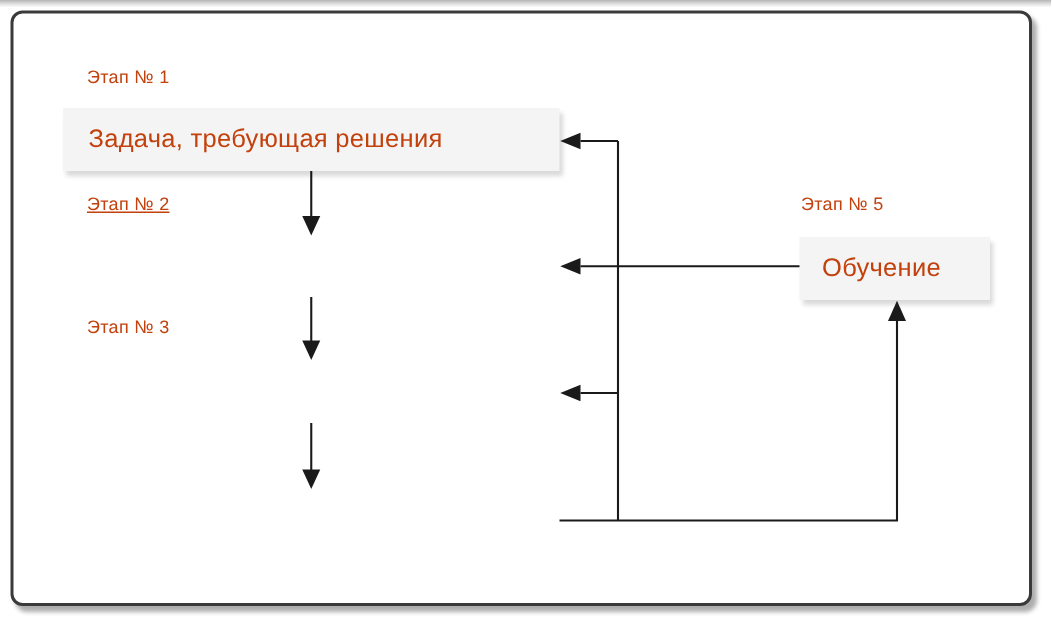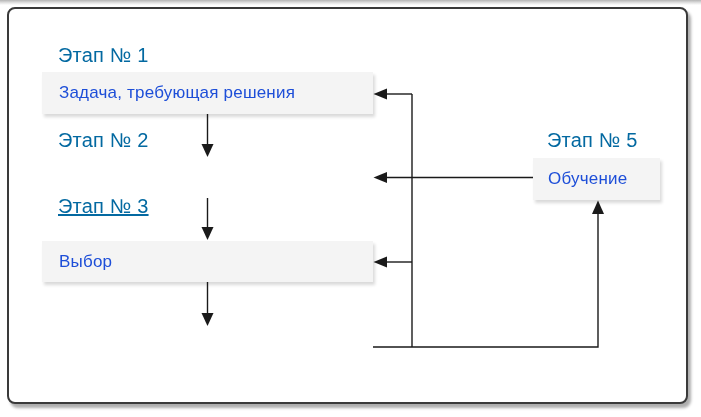--- a/index.html
+++ b/index.html
@@ -25,35 +25,35 @@
     position: absolute;
     left: 7px; top: 7px;
     width: 677px; height: 393px;
     border: 2px solid #3a3a3a;
     border-radius: 8px;
     background: #ffffff;
     box-shadow: 3px 4px 3px rgba(0,0,0,0.32);
   }
   .stage-label {
     position: absolute;
-    font-size: 20px;
-    color: #0369a1;
+    font-size: 12px;
+    color: #c2410c;
     letter-spacing: 0.2px;
     white-space: nowrap;
   }
   .flow-box {
     position: absolute;
     background: #f4f4f4;
     box-shadow: 2px 3px 3px rgba(0,0,0,0.15);
     display: flex;
     align-items: center;
     padding-left: 17px;
     box-sizing: border-box;
     font-size: 17px;
-    color: #1d4ed8;
+    color: #c2410c;
     letter-spacing: 0.2px;
     white-space: nowrap;
   }
   .connectors {
     position: absolute;
     left: 0; top: 0;
     width: 701px; height: 417px;
     pointer-events: none;
   }
   .connectors path, .connectors line {
@@ -69,26 +69,25 @@
 </head>
 <body>
 
 <div id="stage">
 
   <div class="top-shadow"></div>
 
   <div class="frame"></div>
 
   <div class="stage-label" style="left:58px; top:44px;">Этап № 1</div>
-  <div class="stage-label" style="left:58px; top:129px;">Этап № 2</div>
-  <div class="stage-label" style="left:58px; top:195px;text-decoration:underline;">Этап № 3</div>
-  <div class="stage-label" style="left:547px; top:129px;">Этап № 5</div>
+  <div class="stage-label" style="left:58px; top:129px;text-decoration:underline;">Этап № 2</div>
+  <div class="stage-label" style="left:58px; top:211px;">Этап № 3</div>
+  <div class="stage-label" style="left:534px; top:129px;">Этап № 5</div>
 
   <div class="flow-box" style="left:42px; top:72px; width:331px; height:42px;">Задача, требующая решения</div>
-  <div class="flow-box" style="left:42px; top:241px; width:331px; height:41px;">Выбор</div>
   <div class="flow-box" style="left:533px; top:158px; width:127px; height:42px; padding-left:15px;">Обучение</div>
 
   <svg class="connectors" viewBox="0 0 701 417">
 
     <g>
       <line x1="207.5" y1="114" x2="207.5" y2="145"></line>
       <polygon points="207.5,157 201.5,144 213.5,144"></polygon>
     </g>
 
     <g>

